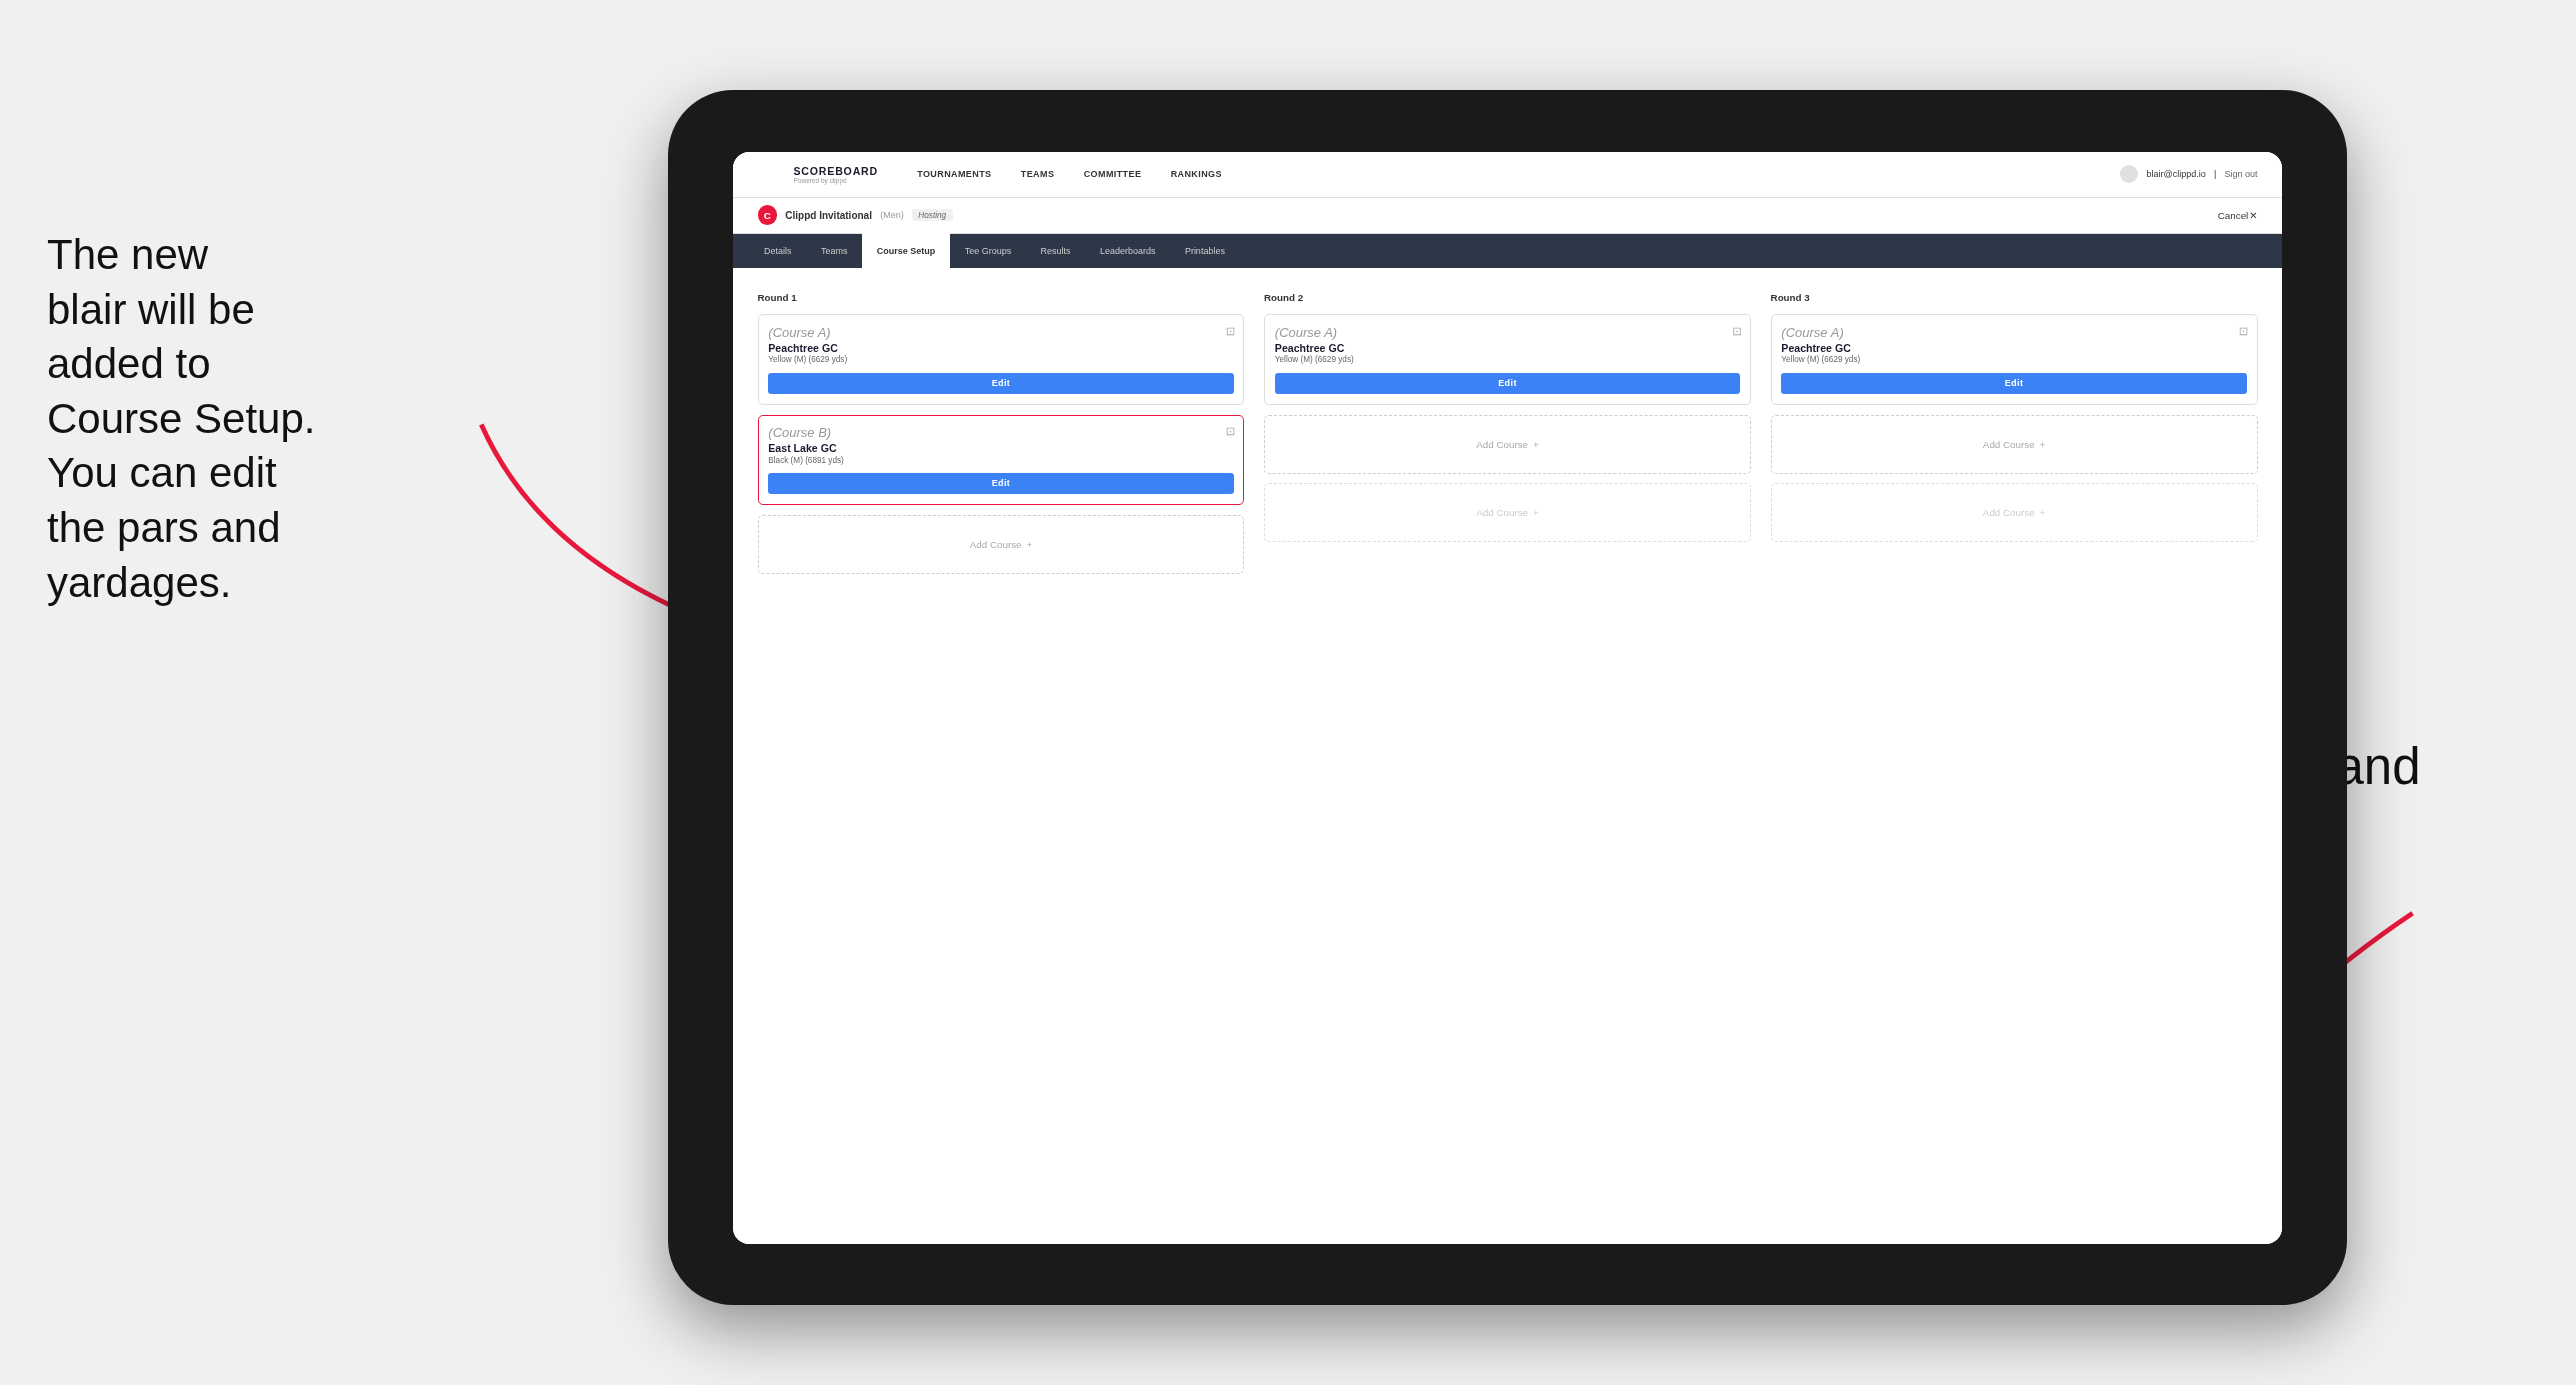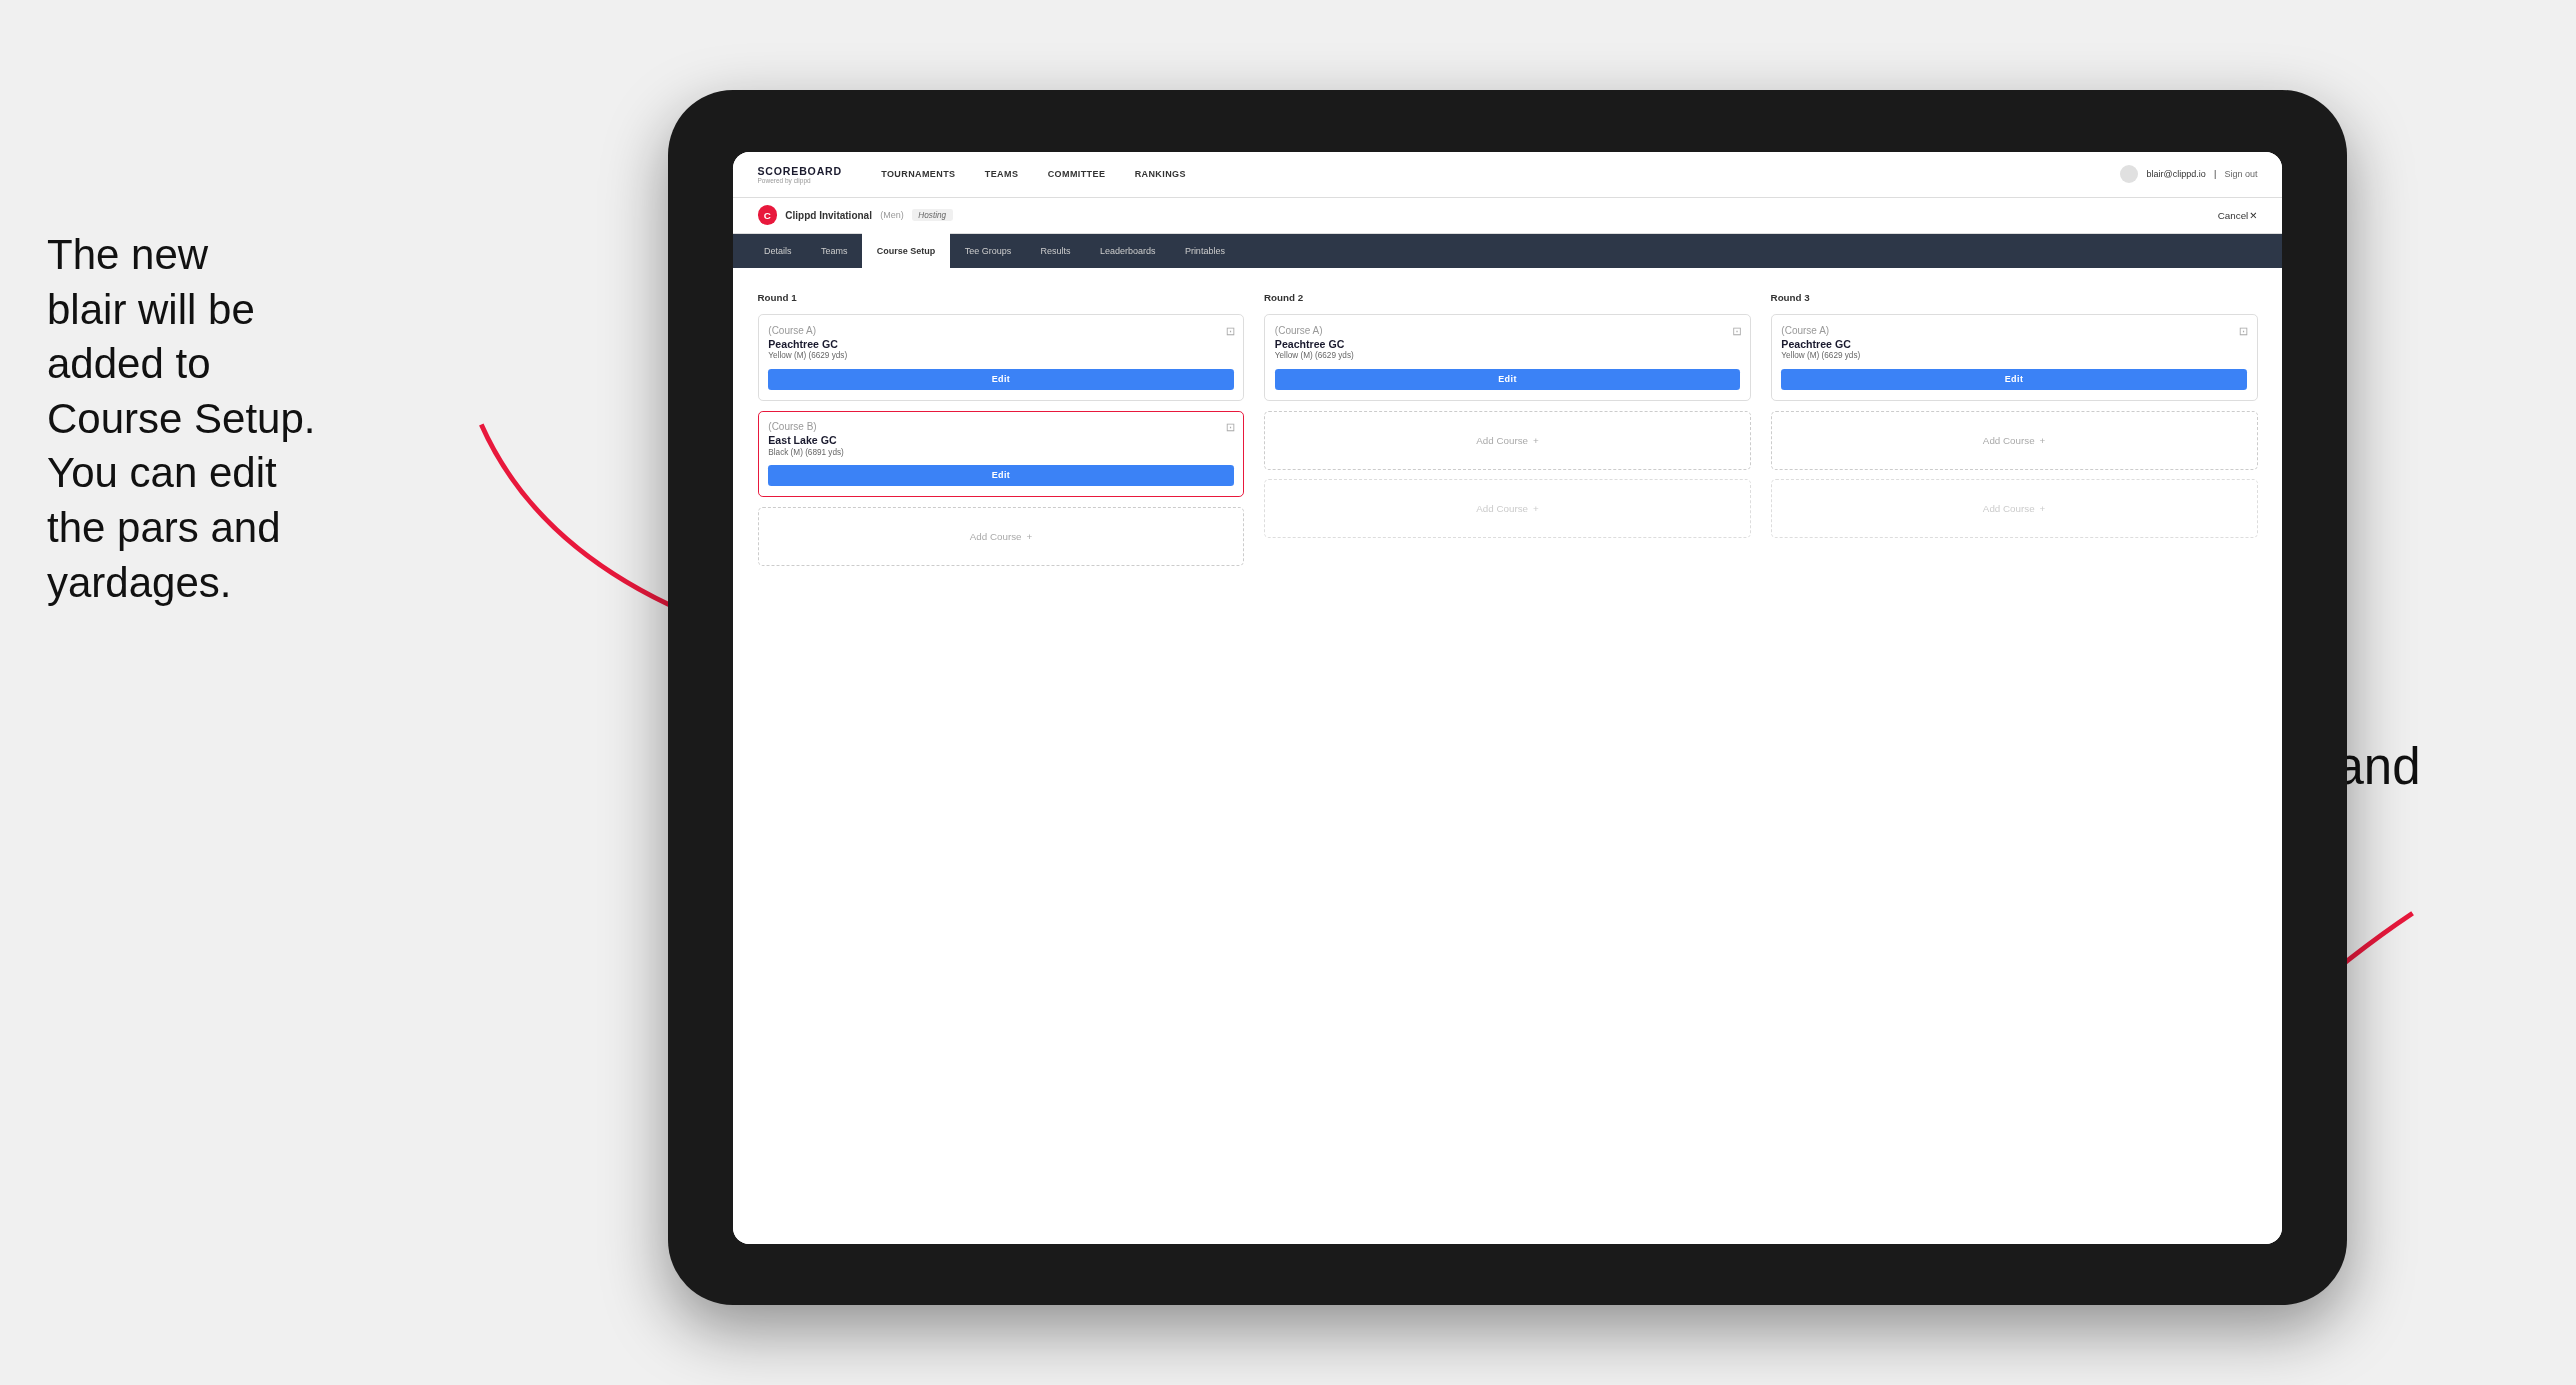--- a/index.html
+++ b/index.html
@@ -70,20 +70,21 @@
       height: 46px;
       display: flex;
       align-items: center;
       gap: 0;
     }
 
     .scoreboard-logo {
       display: flex;
       flex-direction: column;
       margin-right: 24.5px;
+      margin-left: 36px;
     }
     .scoreboard-logo .logo-title {
       font-size: 10.6px;
       font-weight: 900;
       letter-spacing: 0.8px;
       color: #1a1a2e;
     }
     .scoreboard-logo .logo-sub {
       font-size: 6.5px;
       color: #999;
@@ -227,23 +228,24 @@
     .course-card {
       border: 0.8px solid #ddd;
       border-radius: 4.9px;
       padding: 9.8px;
       margin-bottom: 9.8px;
       position: relative;
       background: #fff;
     }
 
     .course-label {
-      font-size: 10px;
+      font-size: 13px;
       color: #999;
       margin-bottom: 1.6px;
+      font-style: italic;
     }
 
     .course-name {
       font-size: 10.6px;
       font-weight: 700;
       color: #1a1a2e;
       margin-bottom: 1.6px;
     }
 
     .course-tee {

